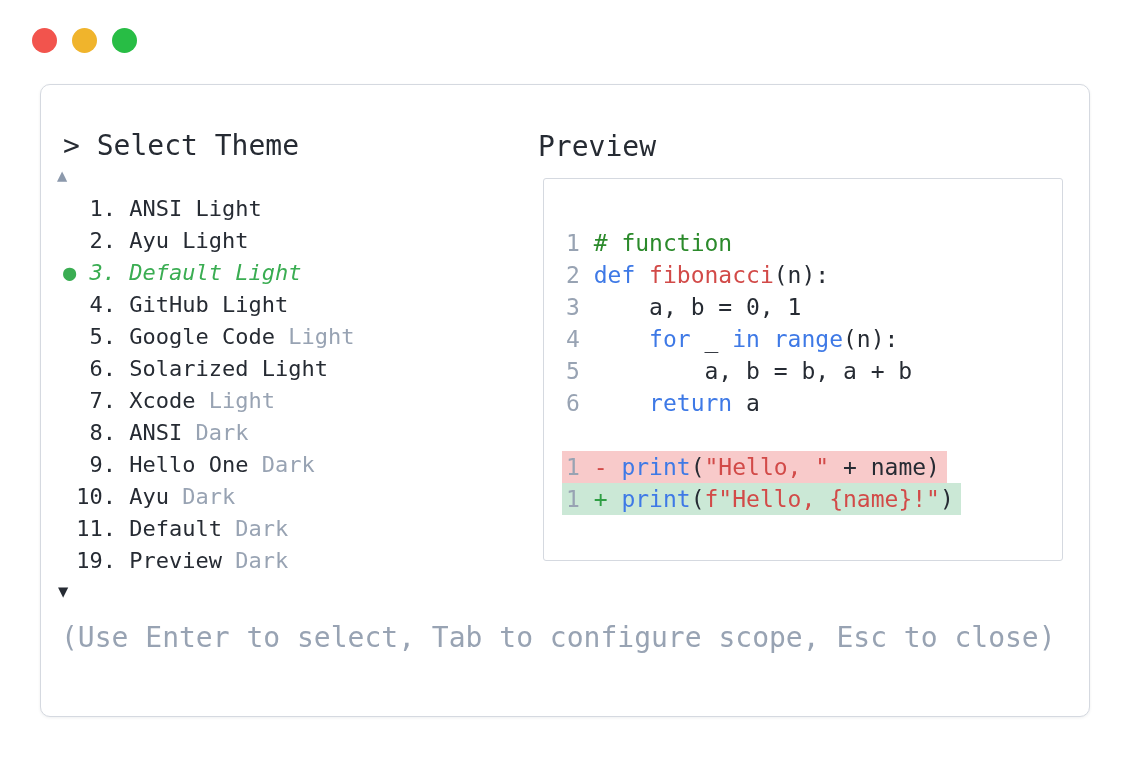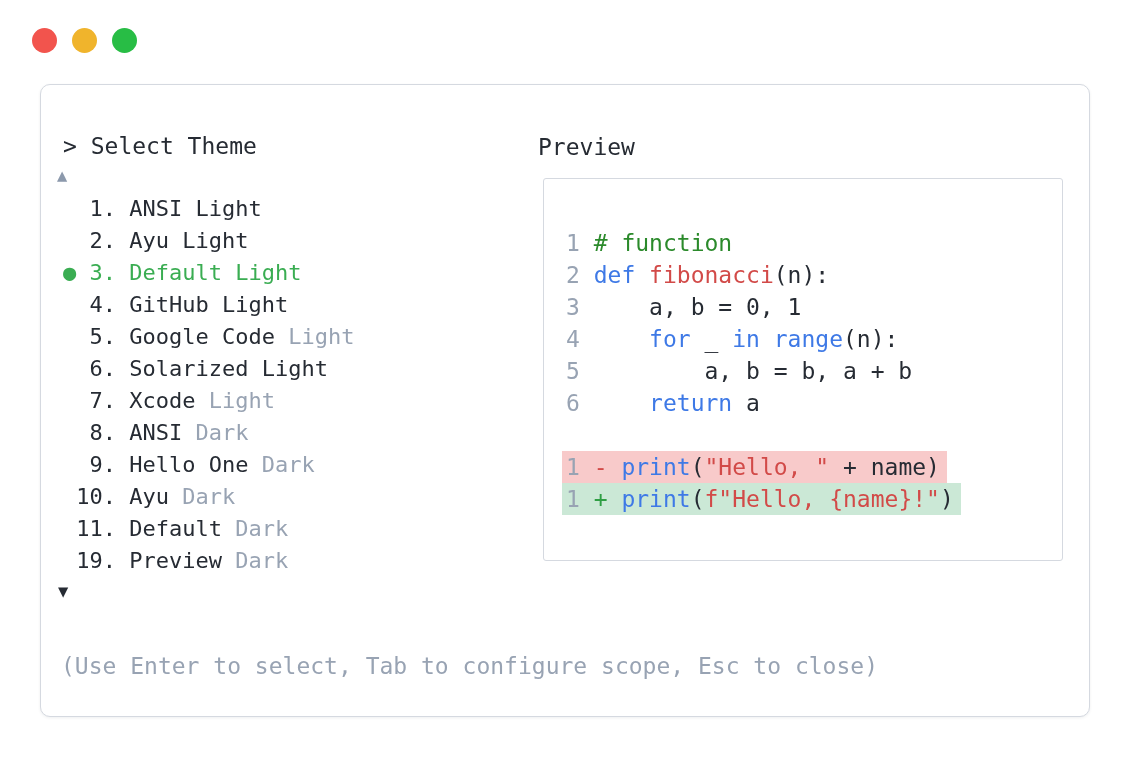--- a/index.html
+++ b/index.html
@@ -9,37 +9,37 @@
 
   
   .traffic { position:absolute; left:32px; top:28px; display:flex; gap:15px; }
   .tl { width:25px; height:25px; border-radius:50%; display:inline-block; }
 
   
   .panel { position:absolute; left:40px; top:84px; width:1050px; height:633px;
            background:#fff; border:1.5px solid var(--border,#d5d9e0); border-radius:10px;
            box-shadow:0 1px 3px rgba(40,50,70,0.08); }
 
-  .mono { font-family:"DejaVu Sans Mono", monospace; font-size:23px; line-height:32px;
+  .mono { font-family:"DejaVu Sans Mono", monospace; font-size:28px; line-height:32px;
           color:var(--textc,#262b33); white-space:pre; }
 
   .prompt { position:absolute; left:22px; top:45px; }
   .scroll-up { position:absolute; left:16px; top:80px; font-size:17px; line-height:20px;
                color:var(--scrollup,#8c99ac); cursor:default; }
   .scroll-down { position:absolute; left:17px; top:496px; font-size:17px; line-height:20px;
                  color:var(--textc,#20242c); cursor:default; }
 
   .theme-list { position:absolute; left:22px; top:108px; }
   .trow { height:32px; line-height:32px; white-space:pre; font-size:22px;
           color:var(--textc,#262b33); cursor:pointer; }
-  .trow.selected { color:var(--green,#3aad52); }
+  .trow.selected { color:var(--green,#3aad52);font-style:italic; }
   .muted { color:var(--muted,#98a3b3); }
   .bullet { color:var(--green,#3aad52); }
 
-  .hint { position:absolute; left:20px; top:565px; color:var(--muted,#98a3b3);text-align:center; }
+  .hint { position:absolute; left:20px; top:537px; color:var(--muted,#98a3b3);text-align:center; }
 
   .preview-label { position:absolute; left:497px; top:46px; }
   .preview-box { position:absolute; left:502px; top:93px; width:520px; height:383px;
                  background:#fff; border:1.5px solid var(--border,#d5d9e0); border-radius:3px; }
   .code-block { position:absolute; left:22px; top:48px; }
   .code-line { height:32px; line-height:32px; white-space:pre; font-size:23px;
                width:fit-content; color:var(--textc,#262b33); }
   .code-line.diff-del { background:var(--delbg,#f8caca); padding:0 7px 0 4px; margin-left:-4px; }
   .code-line.diff-add { background:var(--addbg,#cbe8d6); padding:0 7px 0 4px; margin-left:-4px; }
   .lnum { color:var(--muted,#98a3b3); }

